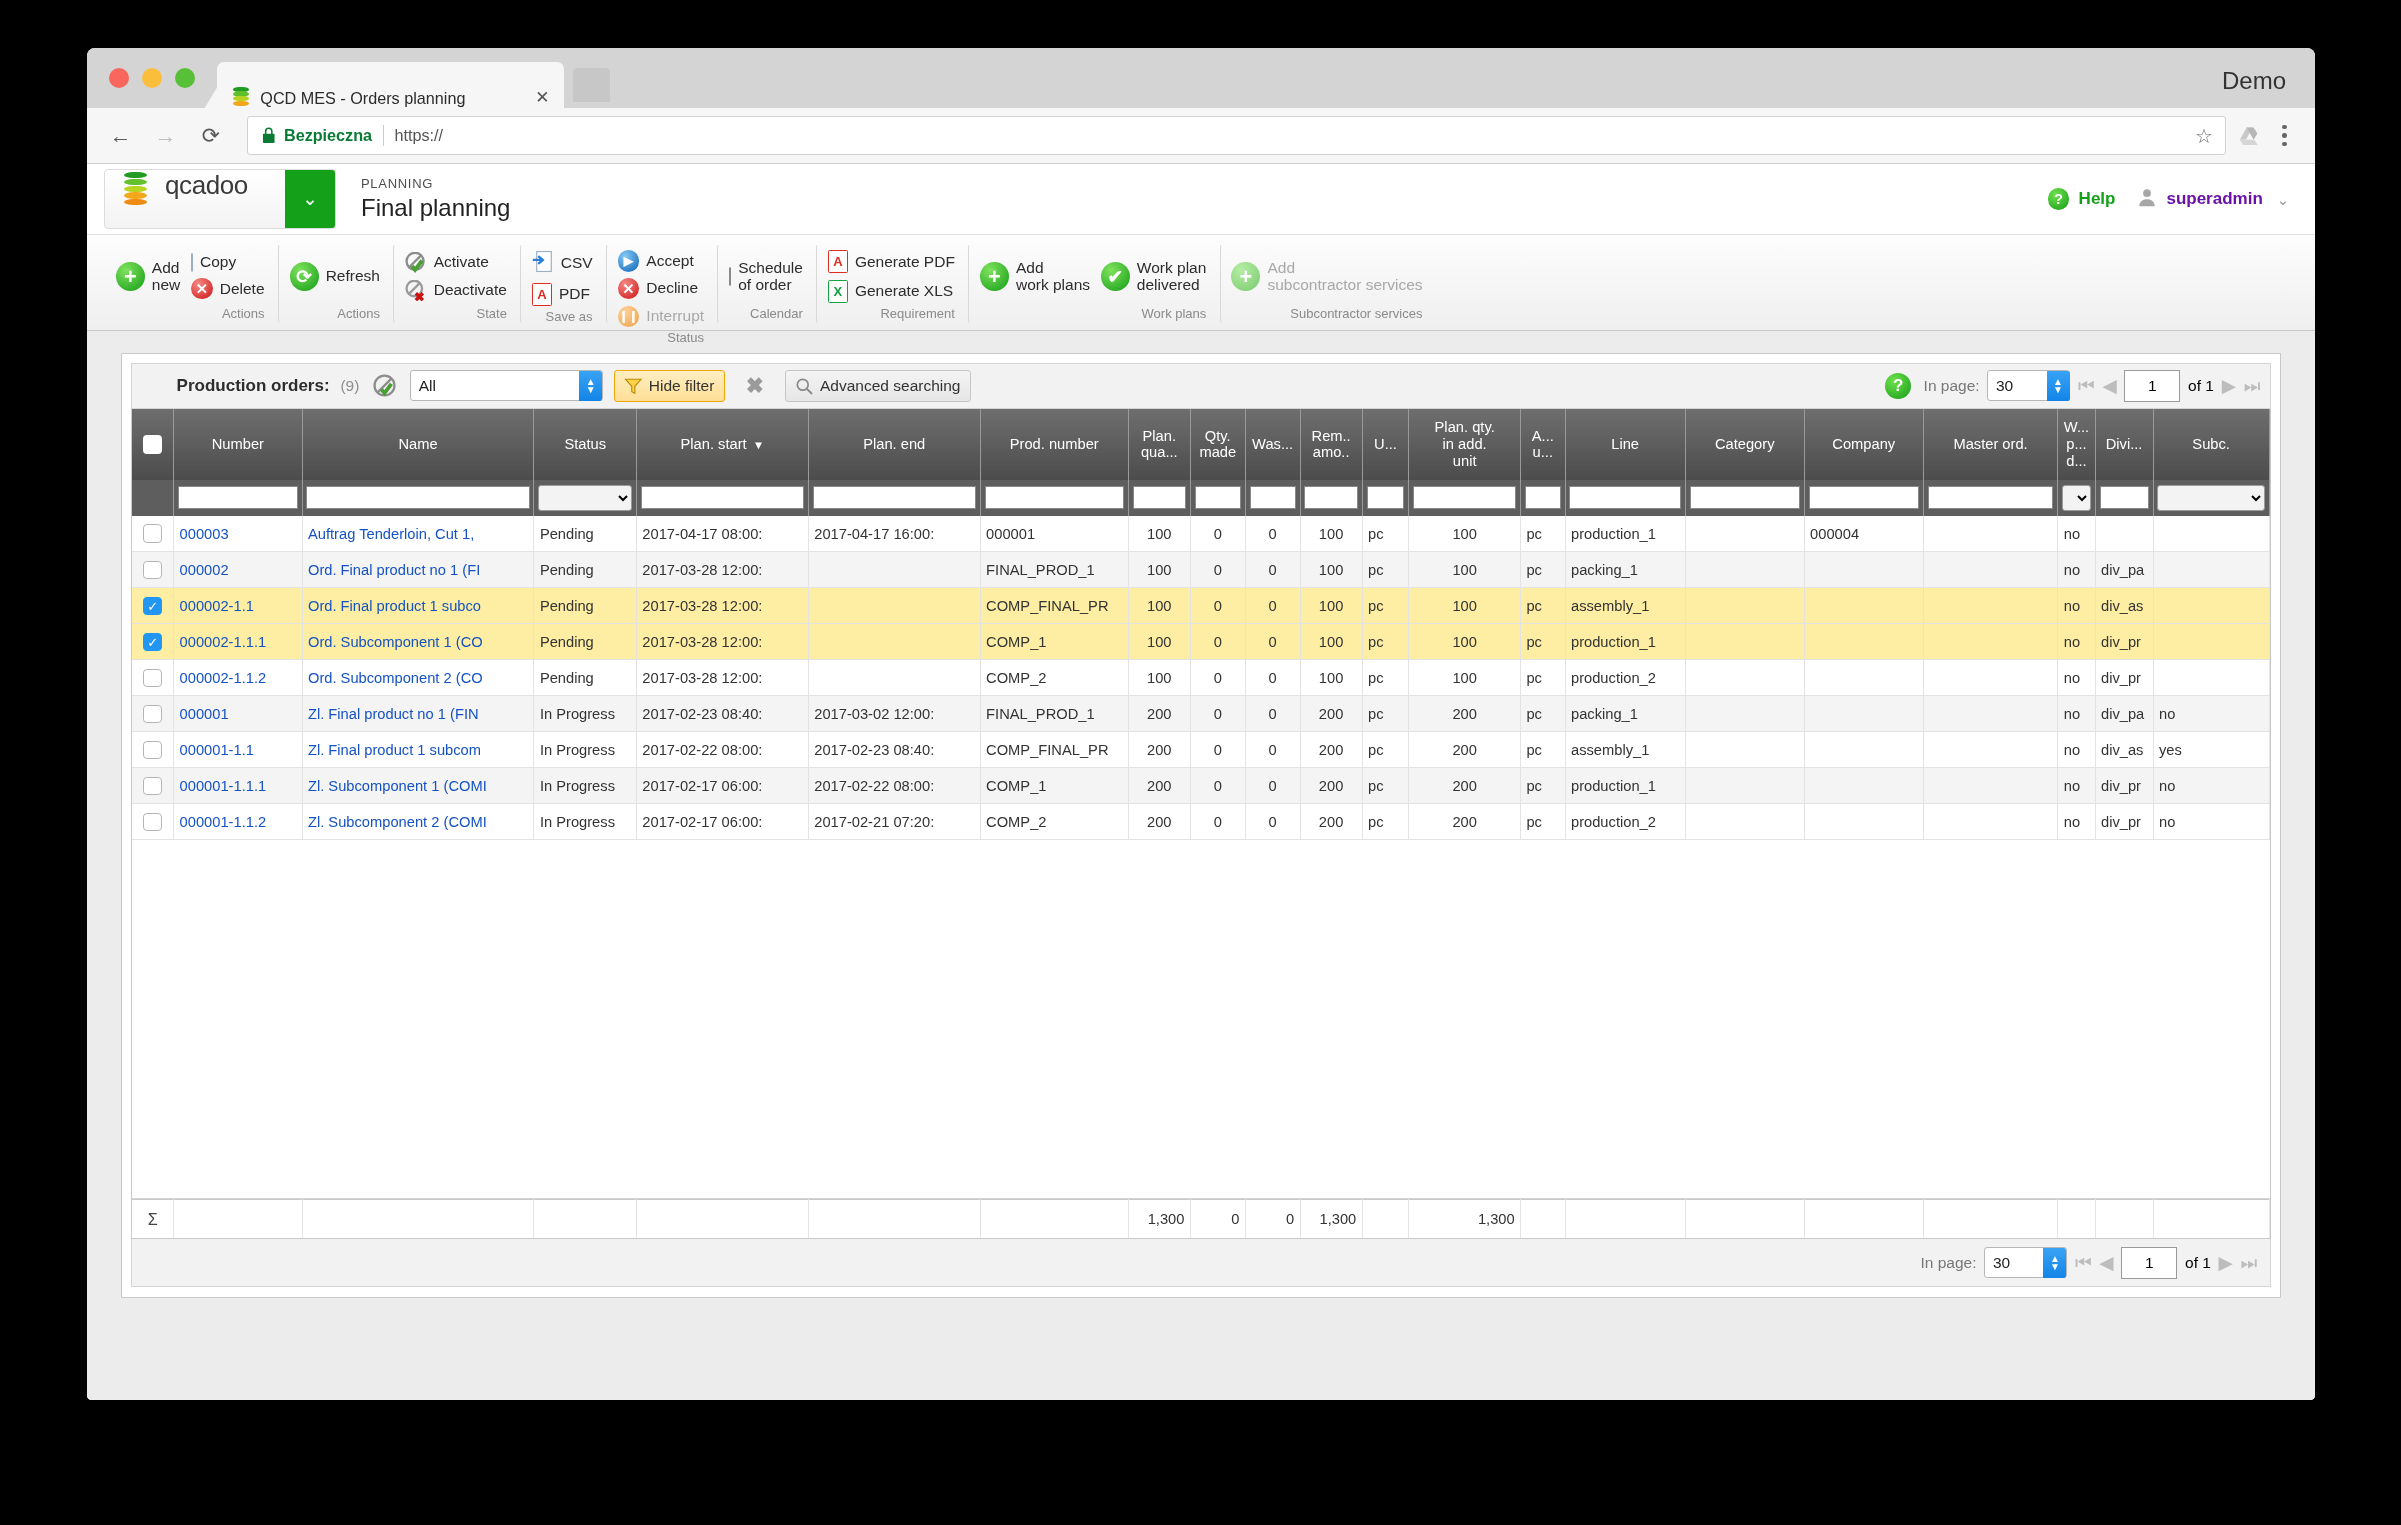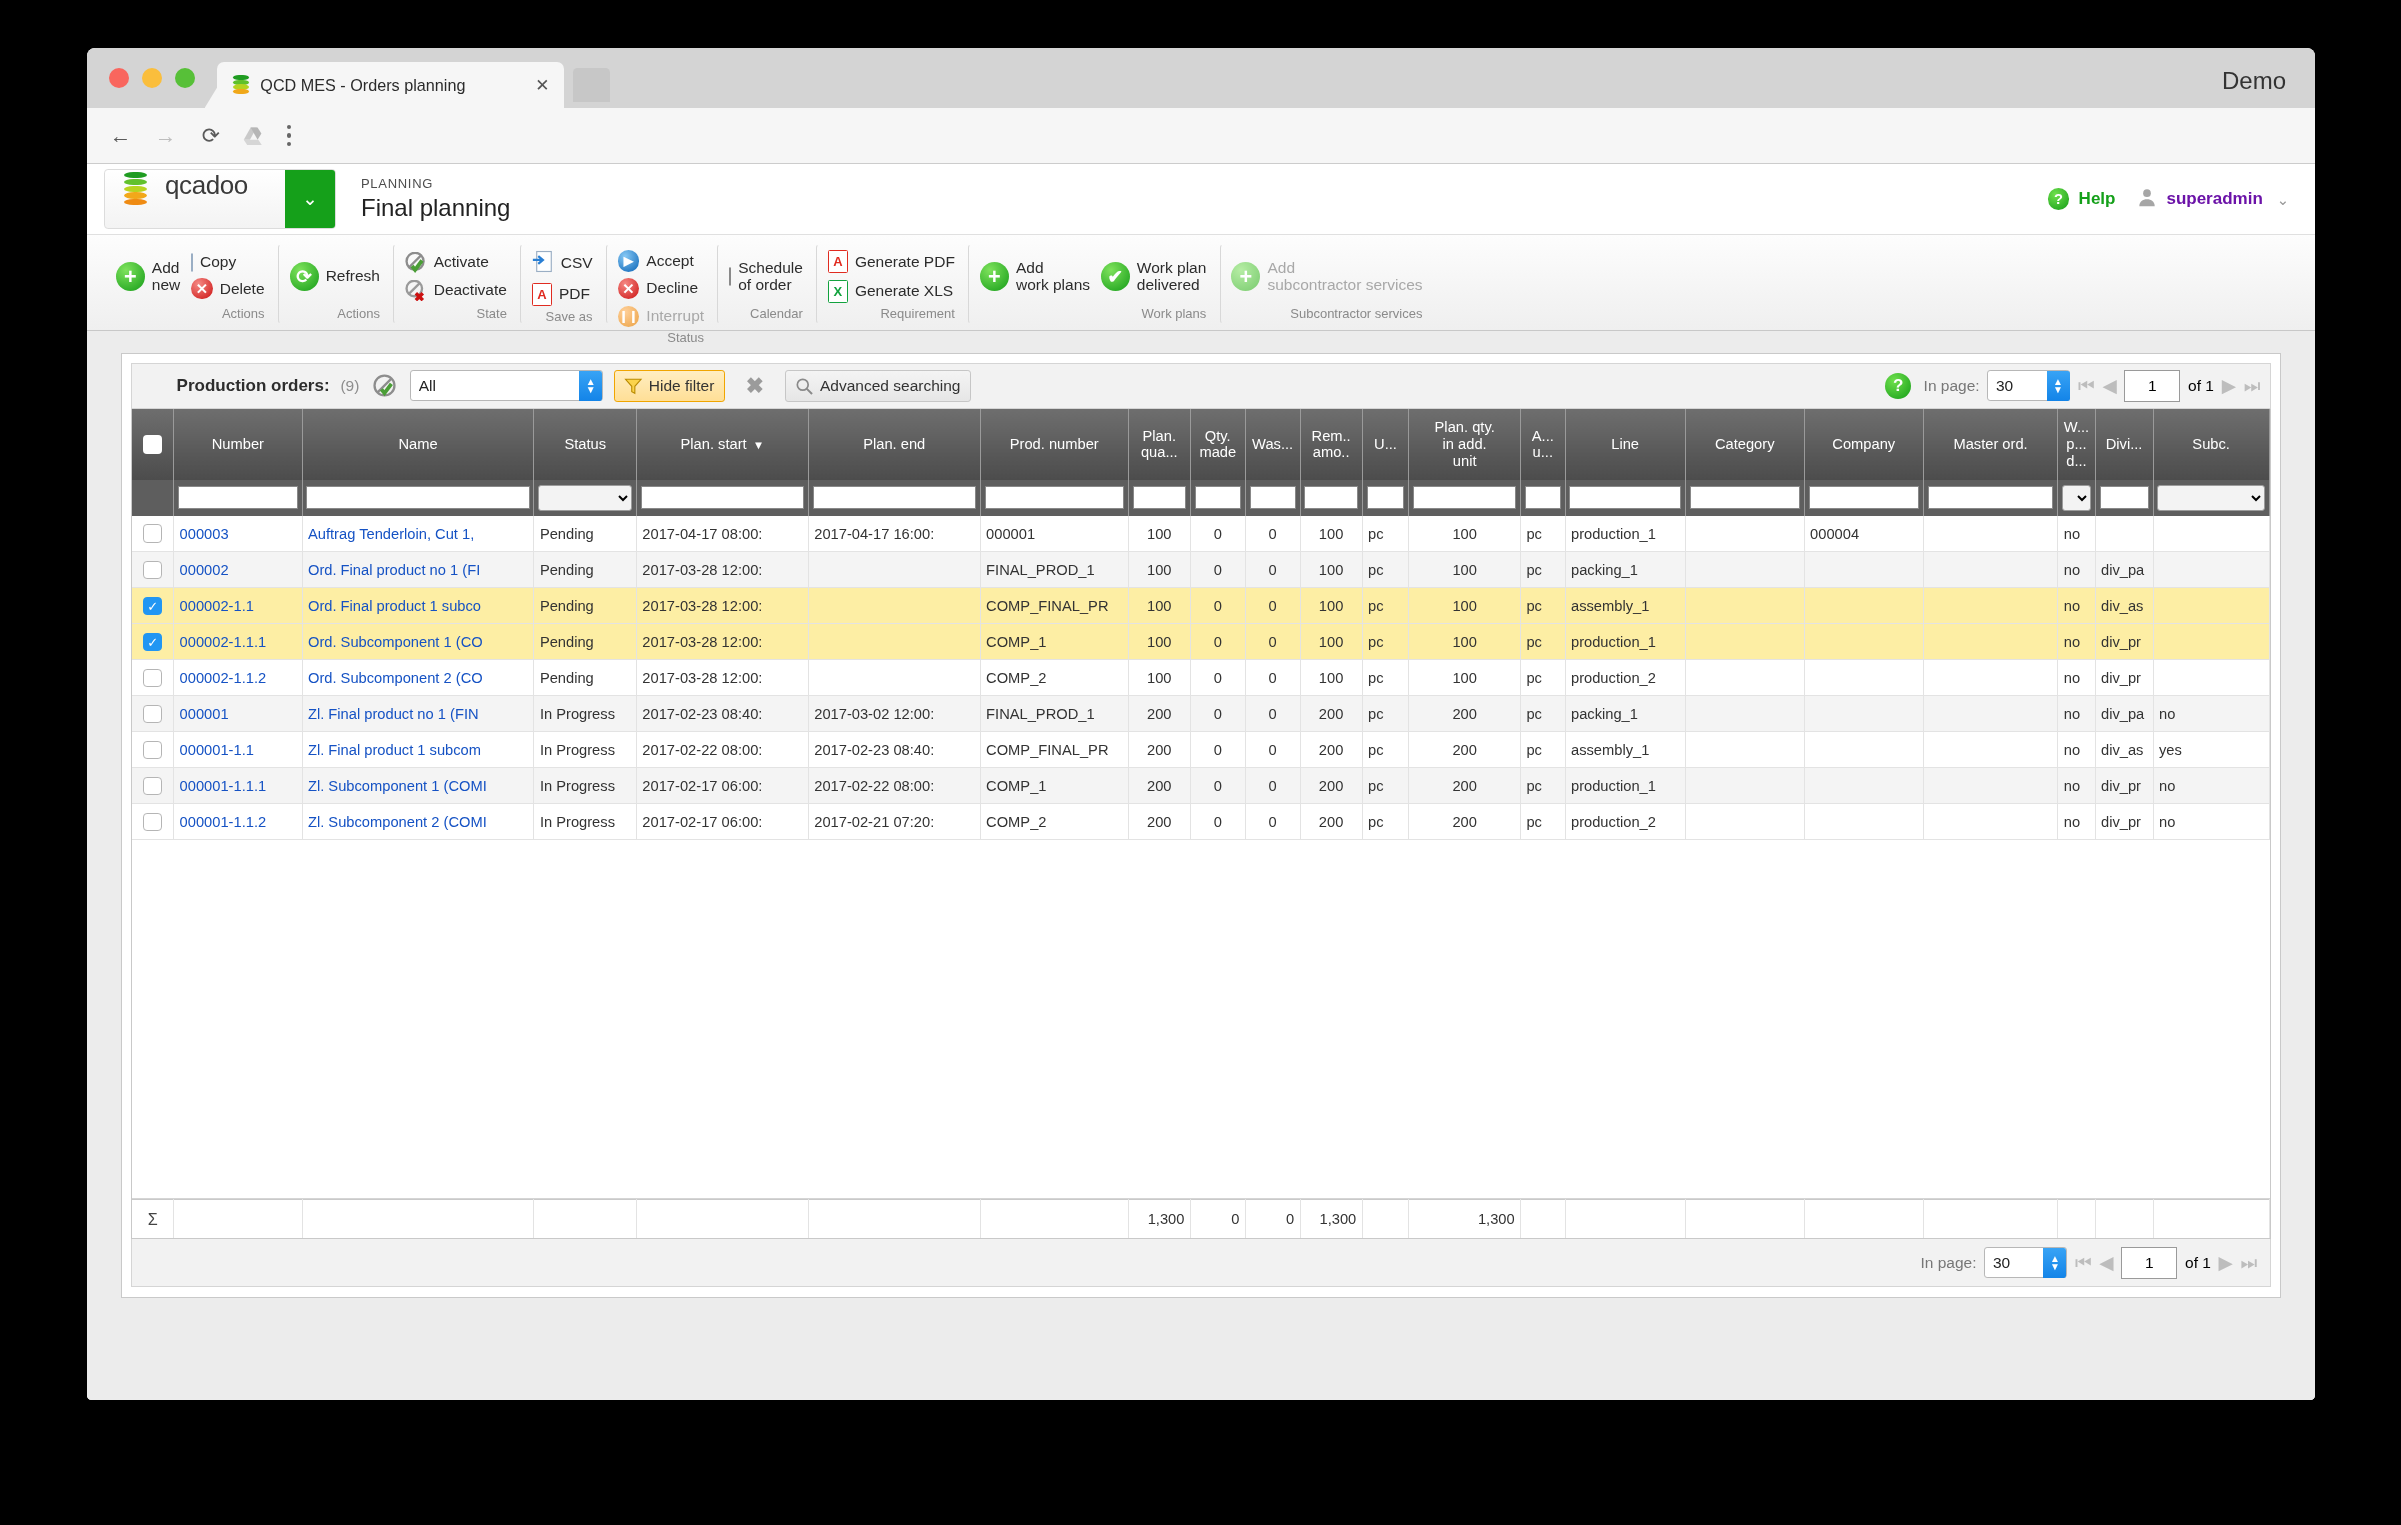--- a/index.html
+++ b/index.html
@@ -36,21 +36,21 @@
   .tl { width: 20px; height: 20px; border-radius: 50%; }
   .tl-red { background: #f9665e; }
   .tl-yellow { background: #fabe3c; }
   .tl-green { background: #57c038; }
 
   #active-tab {
     position: absolute; left: 130px; top: 14px;
     height: 46px; width: 347px;
     background: #f6f6f6;
     border-radius: 7px 7px 0 0;
-    display: flex; align-items: center;
+    display: flex; align-items: flex-end;
     padding: 0 10.8px 0 14px;
   }
   #active-tab:before {
     content:""; position:absolute; left:-12.4px; bottom:0;
     width:14px; height:23px; background:#f6f6f6;
     clip-path: polygon(100% 0, 100% 100%, 0 100%);
   }
   #favicon { width: 20px; height: 23px; flex: 0 0 20px; margin-right: 9.3px; position: relative; }
   #favicon i {
     display:block; position:absolute; left:2.3px; border-radius:50%/60%;
@@ -367,20 +367,31 @@
     </div>
     <div id="new-tab-btn"></div>
     <div id="demo-label">Demo</div>
   </div>
 
   <div id="addr-bar">
     <div class="nav-btn">←</div>
     <div class="nav-btn disabled">→</div>
     <div class="nav-btn">⟳</div>
 
+    <div id="omnibox">
+      <span id="lock-icon">
+        <svg width="15.5" height="18.6" viewBox="0 0 20 24">
+            <path d="M5 10V7a5 5 0 0110 0v3h1.5a1 1 0 011 1v10a1 1 0 01-1 1h-13a1 1 0 01-1-1V11a1 1 0 011-1H5zm2 0h6V7a3 3 0 00-6 0v3z" fill="#0a7b34"></path>
+          </svg>
+      </span>
+      <span id="secure-text">Bezpieczna</span>
+      <span id="omnibox-sep"></span>
+      <span id="omnibox-url">https://</span>
+      <span id="star-icon">☆</span>
+    </div>
 
     <div id="drive-icon">
       <svg width="23" height="21.7" viewBox="0 0 30 28">
         <path d="M10 3l-9 16h8l9-16z" fill="#c9c9c9"></path>
         <path d="M19 3h-9l9 16 5-8z" fill="#b6b6b6"></path>
         <path d="M1 19l4.5 7h19l-4.5-7z" fill="#d6d6d6"></path>
       </svg>
     </div>
     <div id="menu-dots">
       <span></span>

